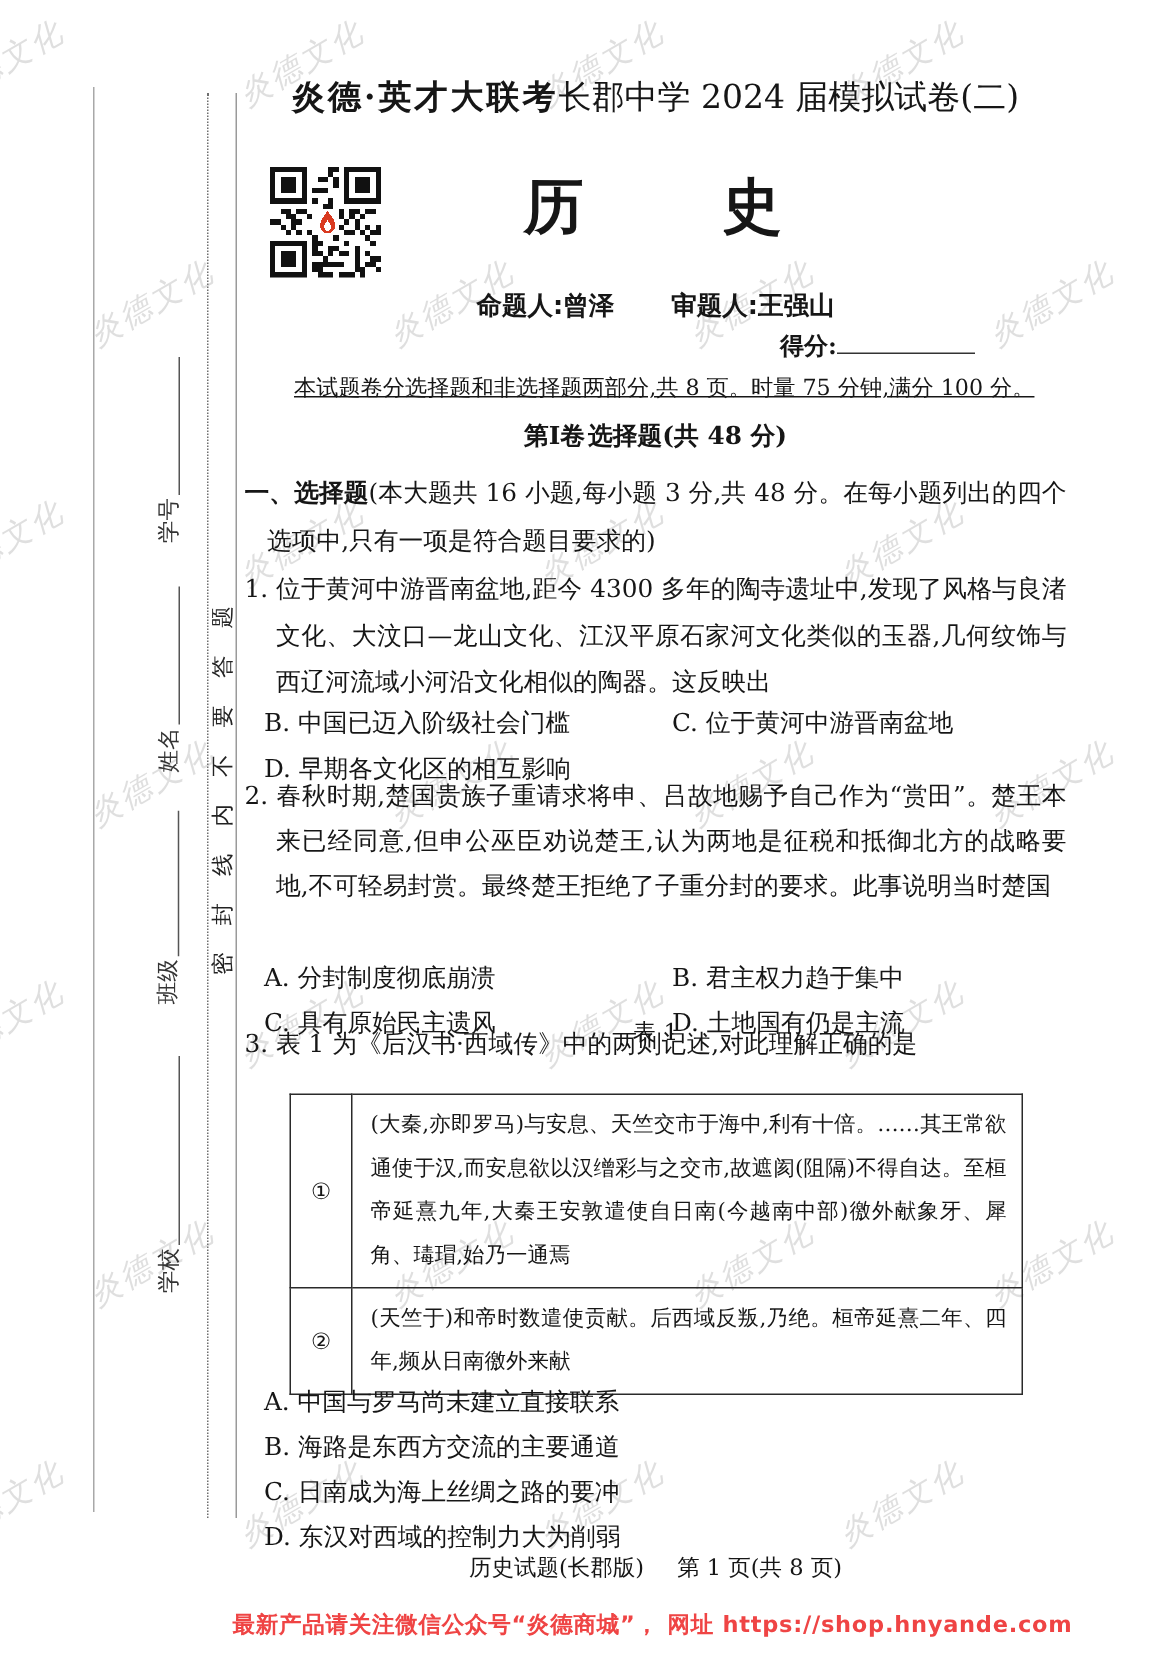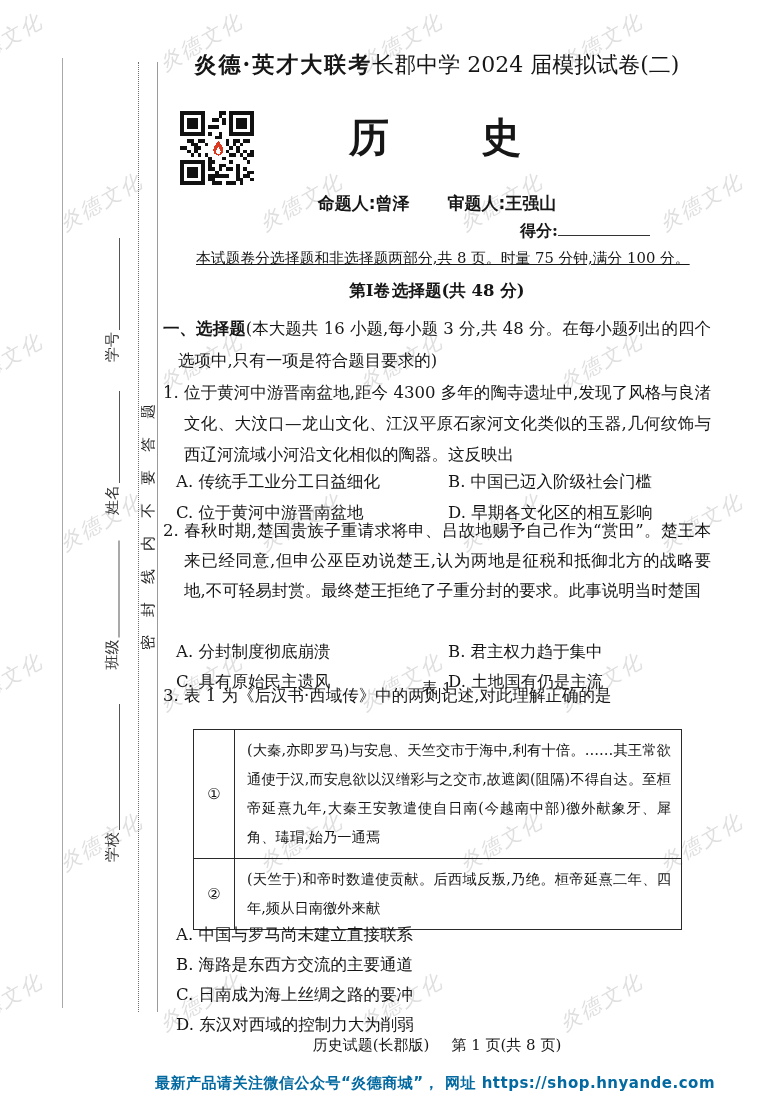--- a/index.html
+++ b/index.html
@@ -71,21 +71,21 @@
   }
   #data-table td{border:1.4px solid #2a2a2a;padding:6px 10px 6px 12px;text-align:justify;}
   #data-table td.rowlabel{width:40px;text-align:center;padding:0;font-size:15px;}
   #data-table tr.r1 td{height:104px;}
   #data-table tr.r2 td{height:58px;}
   #footer{top:1036px;width:100%;text-align:center;font-size:15px;white-space:nowrap;}
   #footer .fgap{display:inline-block;width:22px;}
   #promo{
     position:absolute;left:90px;top:1074px;width:690px;text-align:center;
     font-family:"DejaVu Sans","Liberation Sans",sans-serif;font-size:15px;font-weight:600;
-    color:#0369a1;z-index:1;letter-spacing:.5px;
+    color:#ef4444;z-index:1;letter-spacing:.5px;
   }
 </style>
 </head>
 <body>
 
 <div id="page">
 
   <div id="wm-layer">
       <span class="wm" style="left: -45px; top: 28px;">炎德文化</span>
       <span class="wm" style="left: 155px; top: 28px;">炎德文化</span>
@@ -362,21 +362,20 @@
 
     <div id="instructions" class="abs textblock">
       <span class="lead">一、选择题</span><span>(本大题共 16 小题,每小题 3 分,共 48 分。在每小题列出的四个选项中,只有一项是符合题目要求的)</span>
     </div>
 
     <div id="q1" class="abs textblock">
       <span>1.</span>
       <span>位于黄河中游晋南盆地,距今 4300 多年的陶寺遗址中,发现了风格与良渚文化、大汶口—龙山文化、江汉平原石家河文化类似的玉器,几何纹饰与西辽河流域小河沿文化相似的陶器。这反映出</span>
     </div>
     <div id="q1-options" class="abs opt-grid">
-      <span>A. 传统手工业分工日益细化</span>
       <span>B. 中国已迈入阶级社会门槛</span>
       <span>C. 位于黄河中游晋南盆地</span>
       <span>D. 早期各文化区的相互影响</span>
     </div>
 
     <div id="q2" class="abs textblock">
       <span>2.</span>
       <span>春秋时期,楚国贵族子重请求将申、吕故地赐予自己作为“赏田”。楚王本来已经同意,但申公巫臣劝说楚王,认为两地是征税和抵御北方的战略要地,不可轻易封赏。最终楚王拒绝了子重分封的要求。此事说明当时楚国</span>
     </div>
     <div id="q2-options" class="abs opt-grid">

